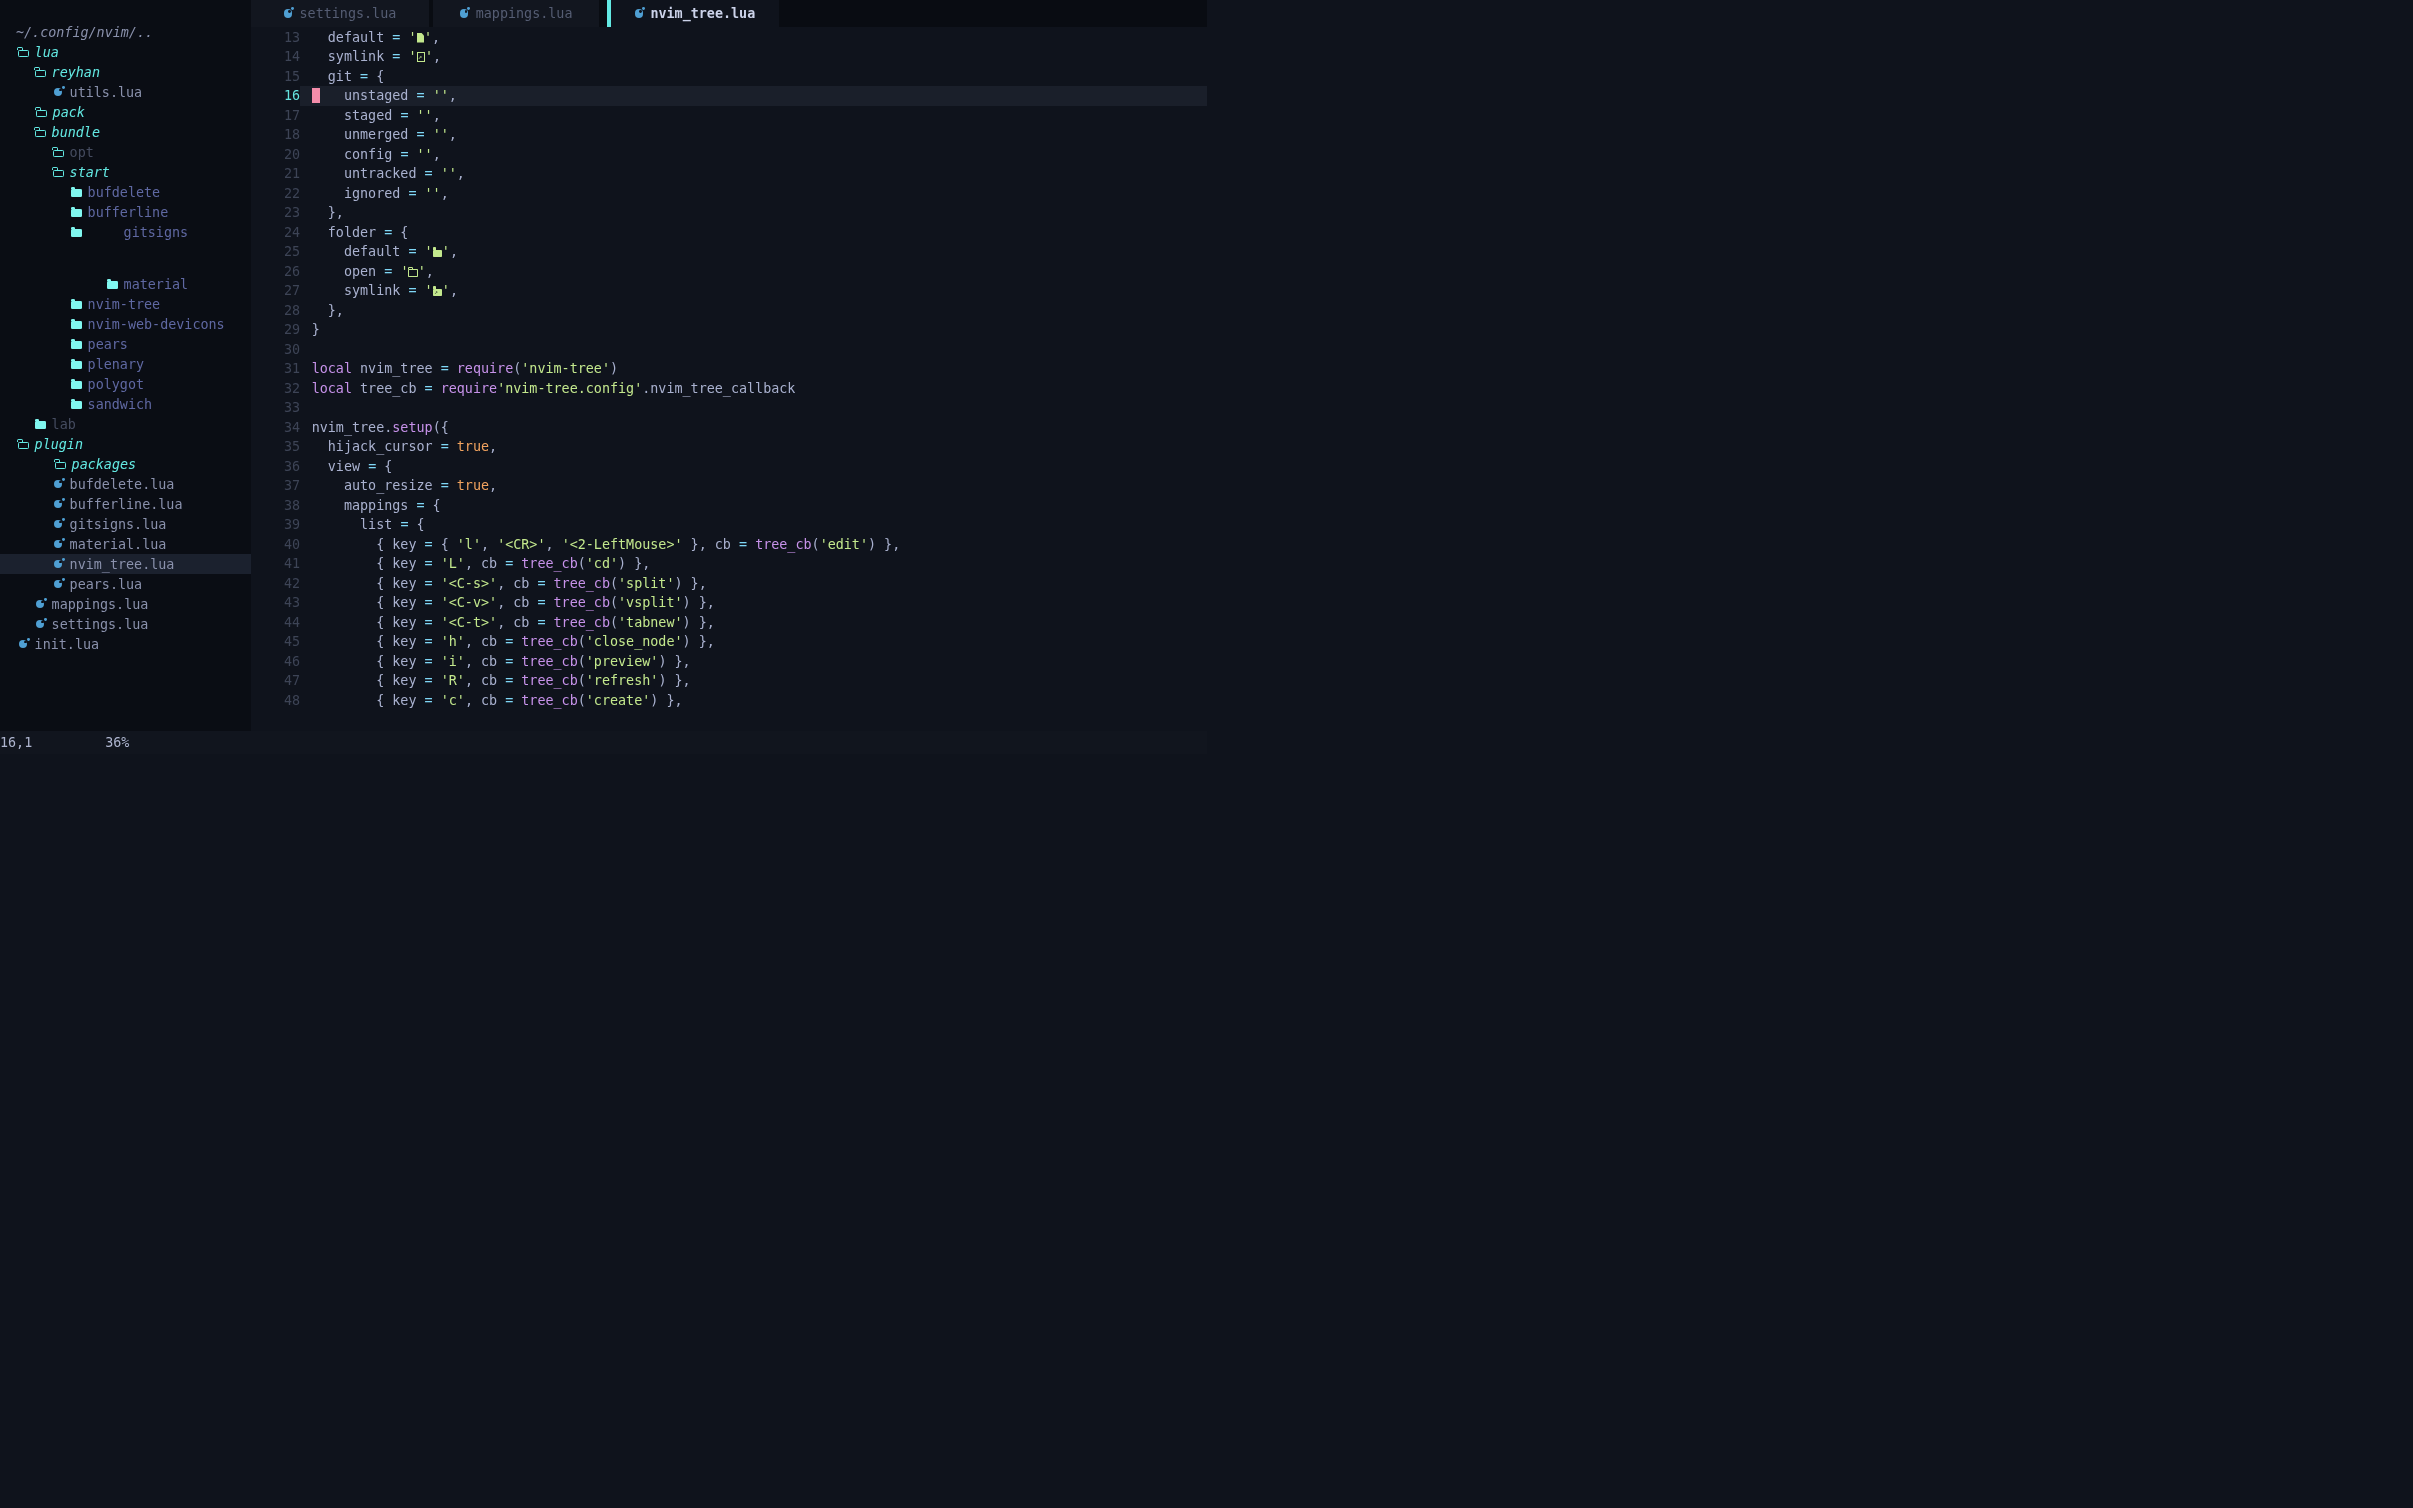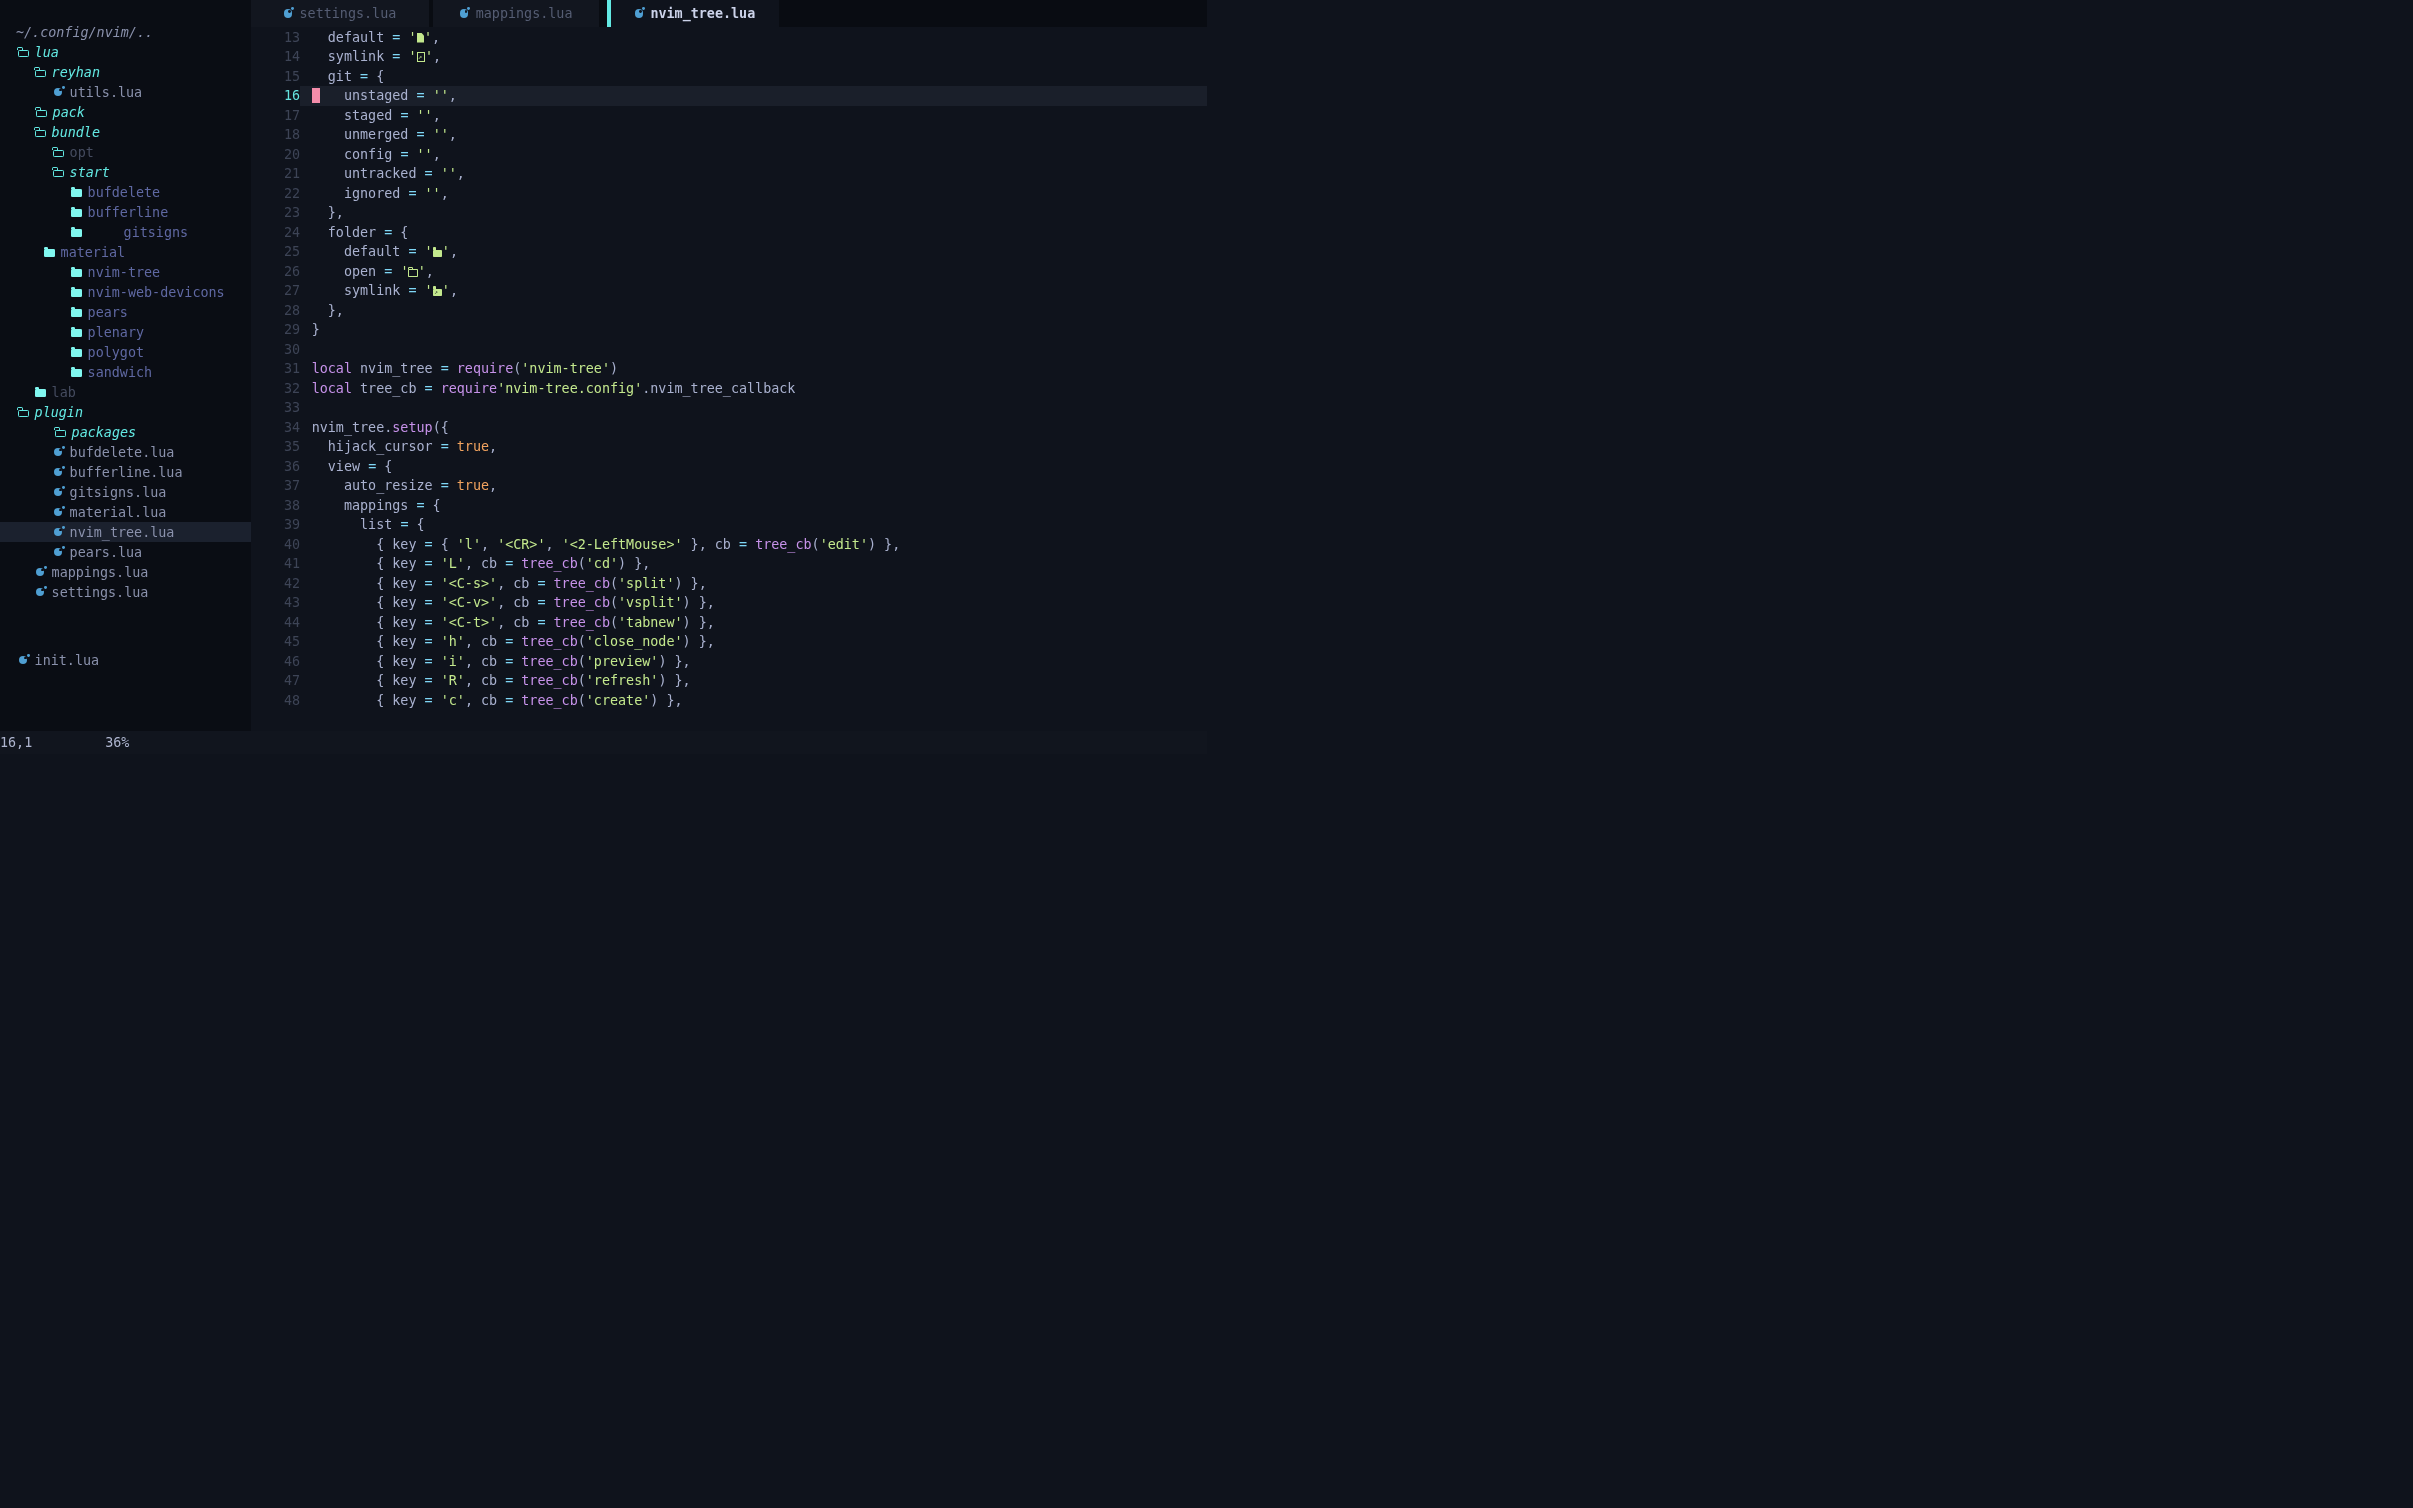--- a/index.html
+++ b/index.html
@@ -89,39 +89,39 @@
           <div class="trow" style="padding-left: 17px;"><span class="ti"><span class="ic-fo"></span></span><span class="t-dir">lua</span></div>
           <div class="trow" style="padding-left: 34px;"><span class="ti"><span class="ic-fo"></span></span><span class="t-dir">reyhan</span></div>
           <div class="trow" style="padding-left: 52px;"><span class="ti"><span class="ic-lua"></span></span><span class="t-file">utils.lua</span></div>
           <div class="trow" style="padding-left: 35px;"><span class="ti"><span class="ic-fo"></span></span><span class="t-dir">pack</span></div>
           <div class="trow" style="padding-left: 34px;"><span class="ti"><span class="ic-fo"></span></span><span class="t-dir">bundle</span></div>
           <div class="trow" style="padding-left: 52px;"><span class="ti"><span class="ic-fo"></span></span><span class="t-dim">opt</span></div>
           <div class="trow" style="padding-left: 52px;"><span class="ti"><span class="ic-fo"></span></span><span class="t-dir">start</span></div>
           <div class="trow" style="padding-left: 70px;"><span class="ti"><span class="ic-ff"></span></span><span class="t-pkg">bufdelete</span></div>
           <div class="trow" style="padding-left: 70px;"><span class="ti"><span class="ic-ff"></span></span><span class="t-pkg">bufferline</span></div>
           <div class="trow" style="padding-left: 70px; gap: 36px;"><span class="ti"><span class="ic-ff"></span></span><span class="t-pkg">gitsigns</span></div>
-          <div class="trow" style="padding-left: 43px;"><span class="ti"><span class="ic-ff"></span></span><span class="t-pkg">material</span></div>
+          <div class="trow" style="padding-left: 106px; margin-top: 32px;"><span class="ti"><span class="ic-ff"></span></span><span class="t-pkg">material</span></div>
           <div class="trow" style="padding-left: 70px;"><span class="ti"><span class="ic-ff"></span></span><span class="t-pkg">nvim-tree</span></div>
           <div class="trow" style="padding-left: 70px;"><span class="ti"><span class="ic-ff"></span></span><span class="t-pkg">nvim-web-devicons</span></div>
           <div class="trow" style="padding-left: 70px;"><span class="ti"><span class="ic-ff"></span></span><span class="t-pkg">pears</span></div>
           <div class="trow" style="padding-left: 70px;"><span class="ti"><span class="ic-ff"></span></span><span class="t-pkg">plenary</span></div>
           <div class="trow" style="padding-left: 70px;"><span class="ti"><span class="ic-ff"></span></span><span class="t-pkg">polygot</span></div>
           <div class="trow" style="padding-left: 70px;"><span class="ti"><span class="ic-ff"></span></span><span class="t-pkg">sandwich</span></div>
           <div class="trow" style="padding-left: 34px;"><span class="ti"><span class="ic-ff"></span></span><span class="t-dim">lab</span></div>
           <div class="trow" style="padding-left: 17px;"><span class="ti"><span class="ic-fo"></span></span><span class="t-dir">plugin</span></div>
           <div class="trow" style="padding-left: 54px;"><span class="ti"><span class="ic-fo"></span></span><span class="t-dir">packages</span></div>
           <div class="trow" style="padding-left: 52px;"><span class="ti"><span class="ic-lua"></span></span><span class="t-file">bufdelete.lua</span></div>
           <div class="trow" style="padding-left: 52px;"><span class="ti"><span class="ic-lua"></span></span><span class="t-file">bufferline.lua</span></div>
           <div class="trow" style="padding-left: 52px;"><span class="ti"><span class="ic-lua"></span></span><span class="t-file">gitsigns.lua</span></div>
           <div class="trow" style="padding-left: 52px;"><span class="ti"><span class="ic-lua"></span></span><span class="t-file">material.lua</span></div>
           <div class="trow selected" style="padding-left: 52px;"><span class="ti"><span class="ic-lua"></span></span><span class="t-file">nvim_tree.lua</span></div>
           <div class="trow" style="padding-left: 52px;"><span class="ti"><span class="ic-lua"></span></span><span class="t-file">pears.lua</span></div>
           <div class="trow" style="padding-left: 34px;"><span class="ti"><span class="ic-lua"></span></span><span class="t-file">mappings.lua</span></div>
           <div class="trow" style="padding-left: 34px;"><span class="ti"><span class="ic-lua"></span></span><span class="t-file">settings.lua</span></div>
-          <div class="trow" style="padding-left: 17px; margin-top: 48px;"><span class="ti"><span class="ic-lua"></span></span><span class="t-file">init.lua</span></div>
+          <div class="trow" style="padding-left: 17px;"><span class="ti"><span class="ic-lua"></span></span><span class="t-file">init.lua</span></div>
         </div>
     </aside>
     <div class="editor-col">
       <div class="tabline" id="tabline">
           <div class="tab" style="width: 178px;">
             <span class="ic-lua"></span>
             <span>settings.lua</span>
           </div>
           <div class="tab" style="width: 166px; margin-left: 4.2px;">
             <span class="ic-lua"></span>

